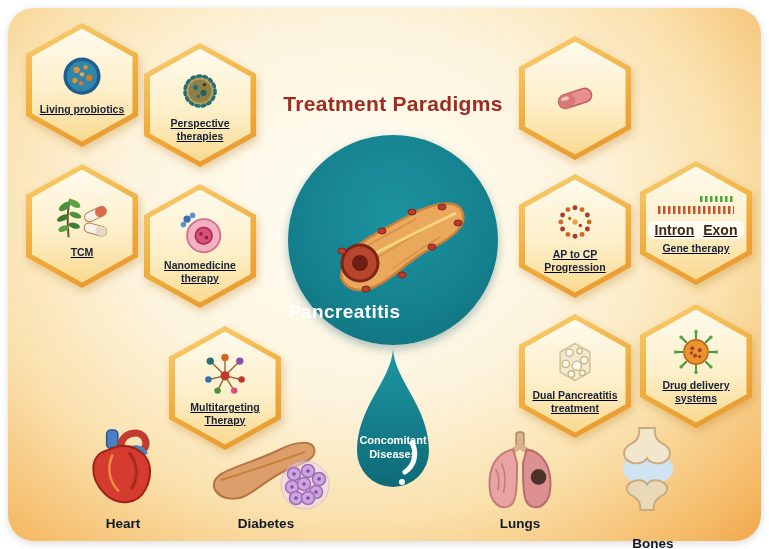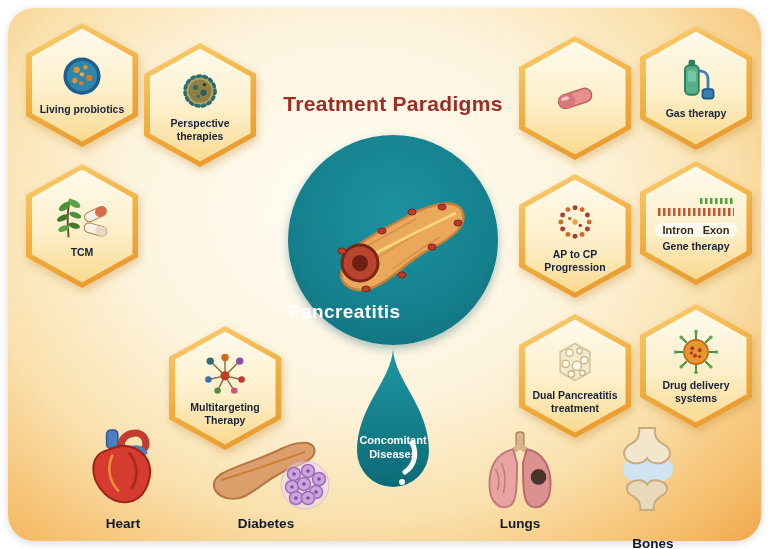--- a/index.html
+++ b/index.html
@@ -3,30 +3,30 @@
 <meta charset="utf-8">
 <style>
   html,body{margin:0;padding:0;background:#ffffff;font-family:"Liberation Sans",sans-serif;}
   .stage{position:relative;width:769px;height:549px;background:#ffffff;overflow:hidden;}
   .card{position:absolute;left:8px;top:8px;width:753px;height:533px;border-radius:26px;
         background:radial-gradient(ellipse at 46% 38%, #fffef6 0%, #fdf4de 40%, #fae1ad 66%, #f5bb67 90%, #f0a64c 100%);
         box-shadow:0 2px 8px rgba(0,0,0,.15);}
   .abs{position:absolute;}
   .title{font-size:21px;font-weight:bold;color:#9d2c22;text-align:center;letter-spacing:.3px;}
   
-  .hex{position:absolute;width:112px;height:124px;filter:drop-shadow(2px 4px 4px rgba(185,125,35,.35));}
+  .hex{position:absolute;width:112px;height:124px;filter:drop-shadow(2px 4px 4px rgba(185,125,35,.35));text-decoration:underline;}
   .hexshape{clip-path:polygon(50% 0,100% 25%,100% 75%,50% 100%,0 75%,0 25%);}
   .hex-outer{width:100%;height:100%;background:linear-gradient(160deg,#f9cf72 0%,#f0ac3c 55%,#e8962c 100%);
              display:flex;align-items:center;justify-content:center;}
   .hex-inner{width:101px;height:113px;background:linear-gradient(180deg,#fefaec 0%,#fdefc9 55%,#f9d98f 100%);
              display:flex;flex-direction:column;align-items:center;justify-content:center;gap:3px;
              padding:8px 6px;box-sizing:border-box;}
   .hex-icon{display:flex;align-items:center;justify-content:center;}
   .hex-label{font-size:10.5px;font-weight:bold;color:#16223a;text-align:center;line-height:1.18;}
-  .gene-labels{display:flex;gap:9px;font-size:11px;font-weight:bold;color:#3a2a14;
+  .gene-labels{display:flex;gap:9px;font-size:14px;font-weight:bold;color:#3a2a14;
                background:rgba(255,255,255,.78);padding:1px 7px;border-radius:7px;}
   
   .center-circle{position:absolute;left:280px;top:127px;width:210px;height:210px;border-radius:50%;
                  background:radial-gradient(circle at 50% 38%, #1d93a0 0%, #15808d 60%, #0e6b77 100%);
                  box-shadow:0 4px 10px rgba(20,90,100,.35);display:flex;align-items:center;justify-content:center;}
   .center-label{position:absolute;left:0;top:166px;width:100%;text-align:left;color:#ffffff;
                 font-size:19px;font-weight:bold;letter-spacing:.4px;}
   
   .drop-wrap{position:absolute;left:337px;top:337px;width:96px;height:160px;}
   .drop-text{position:absolute;left:0;top:88px;width:100%;text-align:center;color:#ffffff;
@@ -139,20 +139,38 @@
               <rect x="32" y="33" width="24" height="10" rx="5" fill="#f5f0e8" stroke="#b5763f"></rect>
               <rect x="44" y="33" width="12" height="10" rx="5" fill="#e4d9c4"></rect>
             </g>
           </svg>
             </span>
         <span class="hex-label">TCM</span>
       </div>
         </div>
     </div>
 
+    <div class="hex" style="left:136px;top:176px;">
+      <div class="hex-outer hexshape">
+          <div class="hex-inner hexshape">
+        <span class="hex-icon">
+          <svg width="48" height="48" viewBox="0 0 52 52">
+            <circle cx="12" cy="12" r="4" fill="#3a6fb0"></circle>
+                <circle cx="18" cy="8" r="3" fill="#5a8fd0"></circle>
+                <circle cx="8" cy="18" r="3" fill="#5a8fd0"></circle>
+            <circle cx="30" cy="30" r="18" fill="#f2b0c0" stroke="#cf7090" stroke-width="2"></circle>
+            <circle cx="30" cy="30" r="9" fill="#d84f78" stroke="#a83058" stroke-width="2"></circle>
+            <circle cx="27" cy="28" r="2" fill="#8a2445"></circle>
+                <circle cx="33" cy="32" r="2" fill="#8a2445"></circle>
+          </svg>
+            </span>
+        <span class="hex-label">Nanomedicine therapy</span>
+      </div>
+        </div>
+    </div>
 
 
     <div class="hex" style="left:136px;top:318px;padding-left:25px;">
       <div class="hex-outer hexshape">
           <div class="hex-inner hexshape">
         <span class="hex-icon">
           <svg width="48" height="48" viewBox="0 0 52 52">
             <g stroke="#8a6a3a" stroke-width="1.5">
               <line x1="26" y1="28" x2="10" y2="12"></line>
                   <line x1="26" y1="28" x2="26" y2="8"></line>
@@ -186,36 +204,20 @@
               <rect x="5" y="18" width="42" height="17" rx="8.5" fill="#e89090" stroke="#c06060" stroke-width="2"></rect>
               <rect x="5" y="18" width="21" height="17" rx="8.5" fill="#d87878"></rect>
               <ellipse cx="14" cy="23" rx="5" ry="2.5" fill="#f5c0c0"></ellipse>
             </g>
           </svg>
             </span>
       </div>
         </div>
     </div>
 
-    <div class="hex" style="left:632px;top:18px;">
-      <div class="hex-outer hexshape">
-          <div class="hex-inner hexshape">
-        <span class="hex-icon">
-          <svg width="48" height="48" viewBox="0 0 52 52">
-            <rect x="14" y="10" width="15" height="32" rx="5" fill="#56b08a" stroke="#2e7d5b" stroke-width="2"></rect>
-            <rect x="18" y="4" width="7" height="7" rx="2" fill="#2e7d5b"></rect>
-            <path d="M29 16 c8 0 10 4 10 10 v14" stroke="#3a7fb5" stroke-width="3" fill="none"></path>
-            <rect x="33" y="36" width="12" height="10" rx="3" fill="#3a7fb5" stroke="#235a8a" stroke-width="2"></rect>
-            <rect x="17" y="16" width="9" height="12" rx="2" fill="#7ccfa8" opacity="0.8"></rect>
-          </svg>
-            </span>
-        <span class="hex-label">Gas therapy</span>
-      </div>
-        </div>
-    </div>
 
     <div class="hex" style="left:511px;top:166px;">
       <div class="hex-outer hexshape">
           <div class="hex-inner hexshape">
         <span class="hex-icon">
           <svg width="46" height="46" viewBox="0 0 52 52">
             <g>
               <circle cx="42" cy="26" r="2.8" fill="#d2691e"></circle>
                   <circle cx="40" cy="34" r="2.8" fill="#b03a2e"></circle>
               <circle cx="34" cy="40" r="2.8" fill="#d2691e"></circle>

